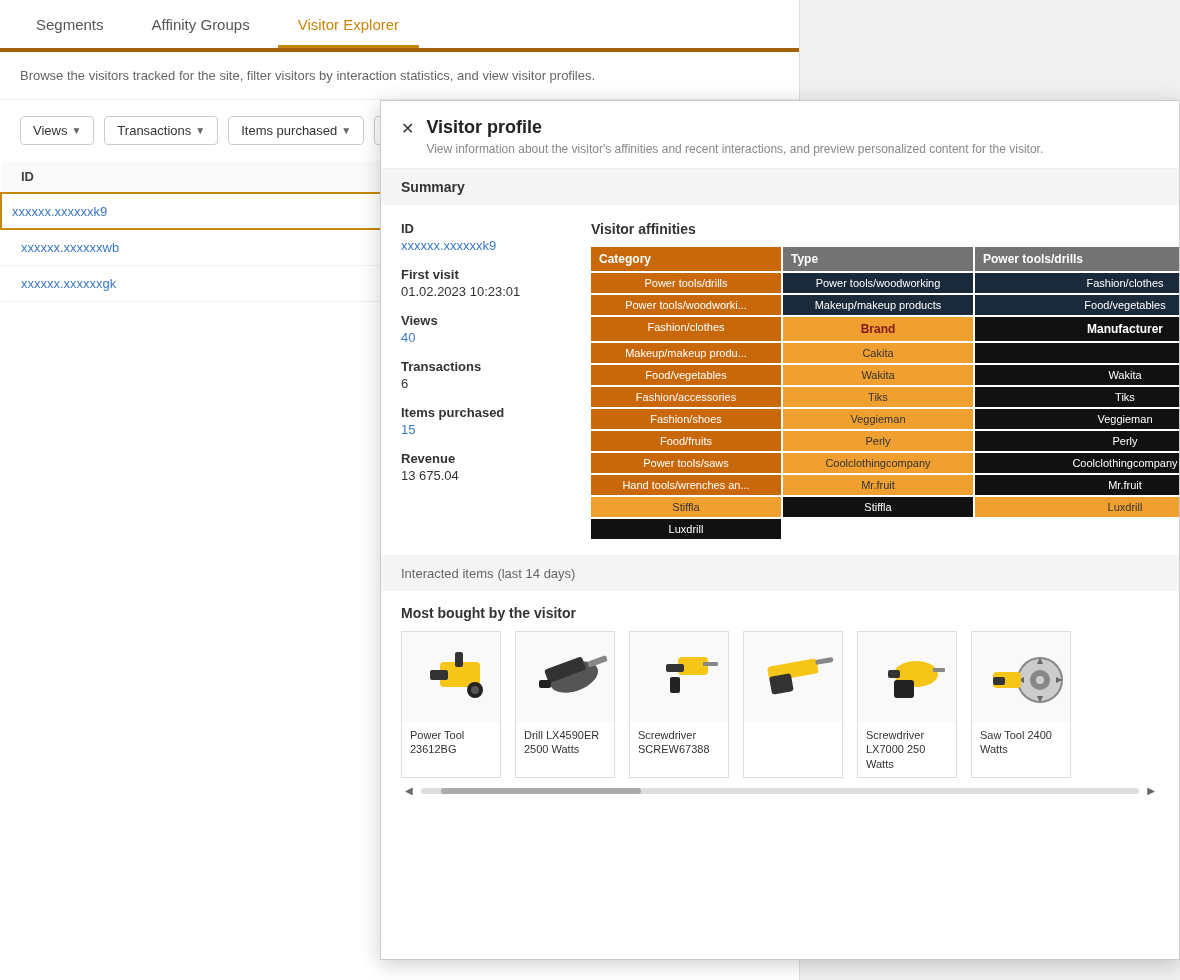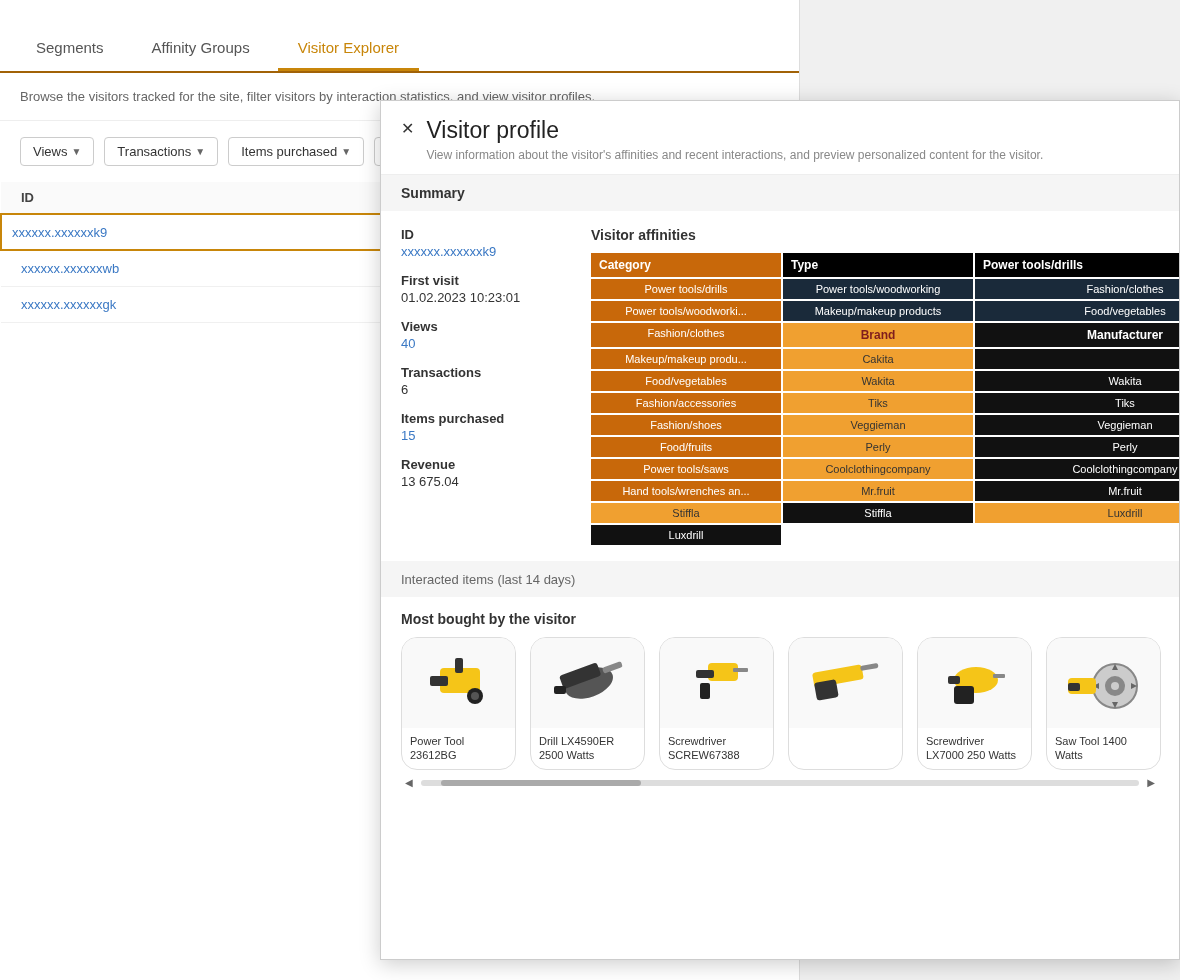--- a/index.html
+++ b/index.html
@@ -11,23 +11,23 @@
       height: 980px;
       background: #fff;
       position: absolute;
       top: 0; left: 0;
       border-right: 1px solid #ddd;
     }
 
     
     .tabs {
       display: flex;
-      border-bottom: 2px solid #a16207;
+      border-bottom: 4px solid #a16207;
       padding: 0 16px;
-      height: 73px;
+      height: 52px;
       align-items: flex-end;
     }
     .tab {
       padding: 12px 20px;
       cursor: pointer;
       font-size: 15px;
       color: #555;
       border-bottom: 3px solid transparent;
       margin-right: 8px;
     }
@@ -128,22 +128,22 @@
       gap: 12px;
     }
     .modal-close {
       font-size: 16px;
       cursor: pointer;
       color: #333;
       margin-top: 2px;
       flex-shrink: 0;
     }
     .modal-title-block h2 {
-      font-size: 23px;
-      font-weight: 400;
+      font-size: 18px;
+      font-weight: 700;
       color: #222;
     }
     .modal-title-block p {
       font-size: 12px;
       color: #888;
       margin-top: 4px;
     }
 
     
     .modal-content {
@@ -196,21 +196,21 @@
     }
 
     
     .affinity-grid {
       display: grid;
       grid-template-columns: 190px 190px 300px;
       gap: 2px;
       font-size: 11px;
     }
     .aff-header {
-      background: #000000;
+      background: #737373;
       color: #fff;
       font-weight: 700;
       padding: 5px 8px;
       font-size: 12px;
     }
     .aff-header.orange { background: #c8680a; }
     .aff-cat {
       background: #c8680a;
       color: #fff;
       padding: 4px 8px;
@@ -273,24 +273,24 @@
     }
 
     .products-row {
       display: flex;
       padding: 0 20px;
       gap: 14px;
       overflow-x: hidden;
     }
 
     .product-card {
-      width: 115px;
+      width: 100px;
       flex-shrink: 0;
       border: 1px solid #ddd;
-      border-radius: 16px;
+      border-radius: 0;
       overflow: hidden;
     }
     .product-img {
       width: 115px;
       height: 90px;
       background: #f9f9f9;
       display: flex;
       align-items: center;
       justify-content: center;
       position: relative;
@@ -556,21 +556,21 @@
             <circle cx="55" cy="38" r="4" fill="#ccc"></circle>
 
             <polygon points="55,16 58,22 52,22" fill="#666"></polygon>
             <polygon points="55,60 58,54 52,54" fill="#666"></polygon>
             <polygon points="33,38 39,35 39,41" fill="#666"></polygon>
             <polygon points="77,38 71,35 71,41" fill="#666"></polygon>
             <rect x="8" y="30" width="28" height="16" rx="4" fill="#f5c518"></rect>
             <rect x="8" y="35" width="12" height="8" rx="2" fill="#333"></rect>
           </svg>
         </div>
-        <div class="product-label">Saw Tool 1400 Watts</div>
+        <div class="product-label">Saw Tool 2400 Watts</div>
       </div>
 
     </div>
 
     <div style="height: 20px; padding: 10px 20px 4px; display:flex; align-items:center; gap:4px;">
       <span class="scroll-arrow">◀</span>
       <div class="scrollbar-track">
         <div class="scrollbar-thumb"></div>
       </div>
       <span class="scroll-arrow">▶</span>

